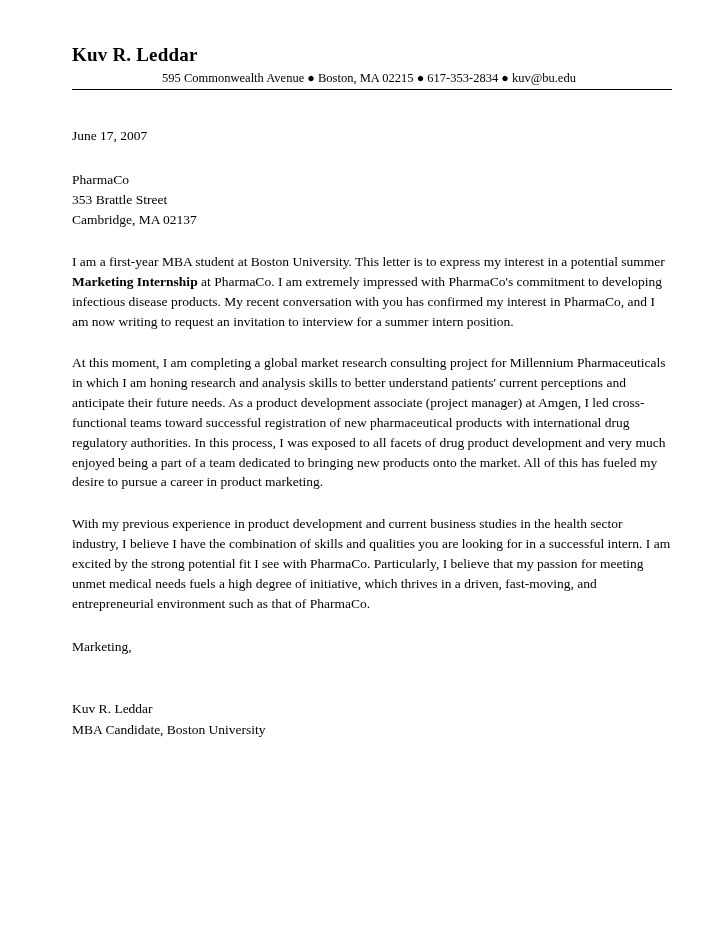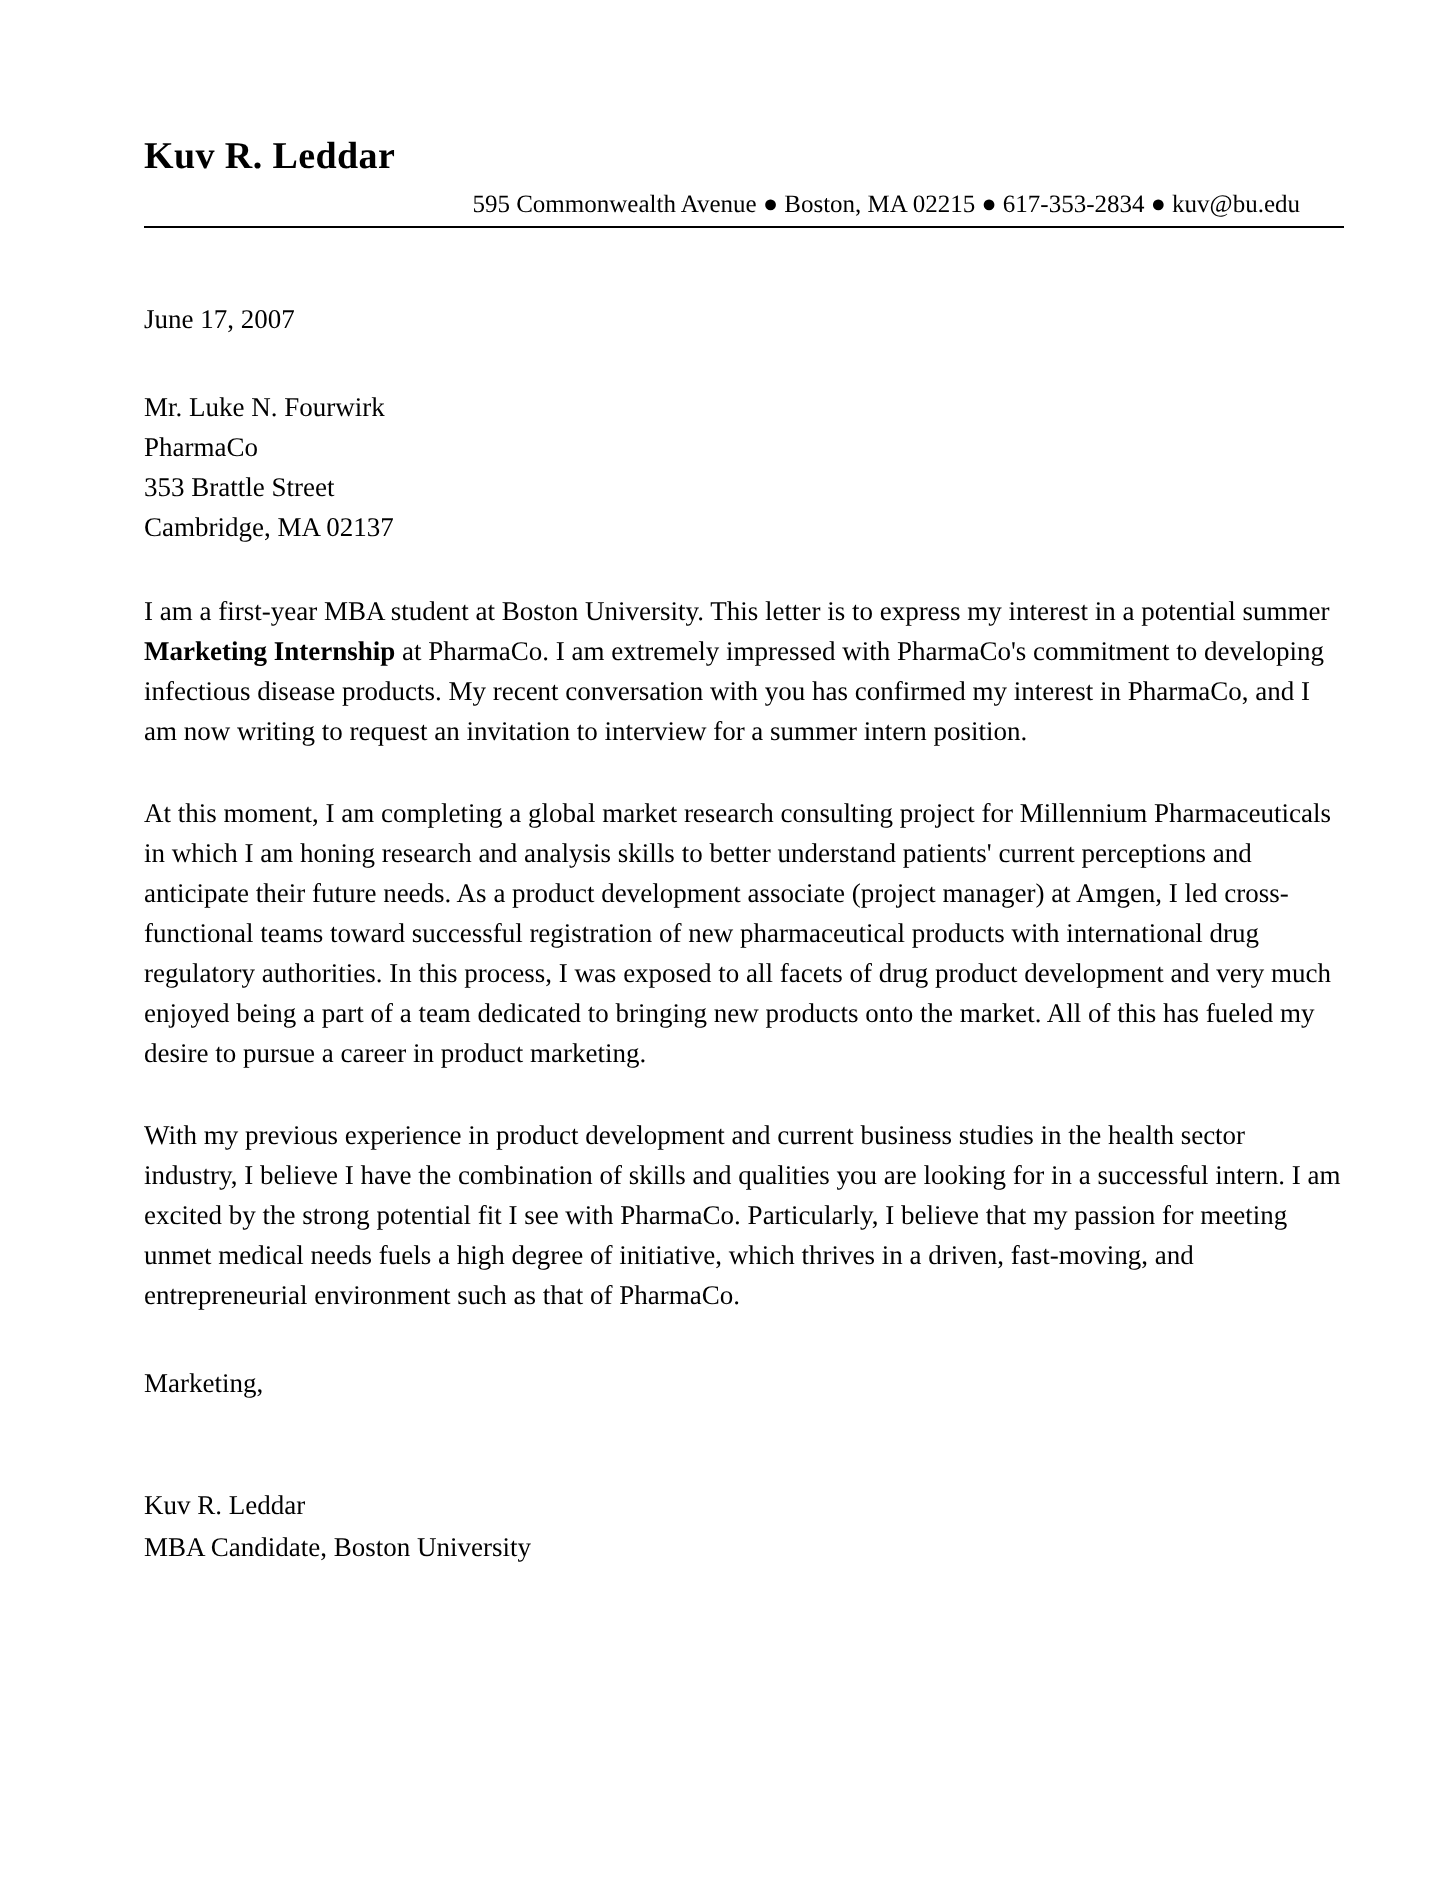--- a/index.html
+++ b/index.html
@@ -12,39 +12,39 @@
     background: #ffffff;
     font-family: "Liberation Sans", sans-serif;
     color: #000000;
     overflow: hidden;
   }
   .page {
     position: relative;
     width: 728px;
     height: 942px;
     box-sizing: border-box;
-    padding: 68px 56px 0 72px;
+    padding: 44px 56px 0 72px;
   }
   .letterhead {
     margin-bottom: 2px;
   }
   .sender-name {
     font-family: "Liberation Serif", serif;
     font-size: 19px;
     font-weight: bold;
     letter-spacing: 0.2px;
     line-height: 1.2;
     margin: 0 0 4px 0;
   }
   .contact-line {
     font-family: "Liberation Serif", serif;
     font-size: 12.5px;
-    text-align: right;
+    text-align: center;
     padding-right: 6px;
-    margin: 0 16px 3px 0;
+    margin: 0 0 3px 0;
     white-space: nowrap;
   }
   .rule {
     border: 0;
     border-top: 1px solid #000000;
     margin: 0 0 0 0;
     width: 100%;
   }
   .body-block {
     font-family: "Liberation Serif", serif;
@@ -89,21 +89,20 @@
     <div class="sender-name">Kuv R. Leddar</div>
     <div class="contact-line">595 Commonwealth Avenue ● Boston, MA 02215 ● 617-353-2834 ● kuv@bu.edu</div>
     <hr class="rule">
   </div>
 
   <div class="body-block">
 
     <div class="date">June 17, 2007</div>
 
     <div class="recipient">
-      <div>Mr. Luke N. Fourwirk</div>
       <div>PharmaCo</div>
       <div>353 Brattle Street</div>
       <div>Cambridge, MA 02137</div>
     </div>
 
 
     <p class="para"><span>I am a first-year MBA student at Boston University.  This letter is to express my interest in a potential summer </span><span class="bold">Marketing Internship</span><span> at PharmaCo.  I am extremely impressed with PharmaCo's commitment to developing infectious disease products.  My recent conversation with you has confirmed my interest in PharmaCo, and I am now writing to request an invitation to interview for a summer intern position.</span></p>
 
     <p class="para">At this moment, I am completing a global market research consulting project for Millennium Pharmaceuticals in which I am honing research and analysis skills to better understand patients' current perceptions and anticipate their future needs.   As a product development associate (project manager) at Amgen, I led cross-functional teams toward successful registration of new pharmaceutical products with international drug regulatory authorities.  In this process, I was exposed to all facets of drug product development and very much enjoyed being a part of a team dedicated to bringing new products onto the market.   All of this has fueled my desire to pursue a career in product marketing.</p>
 

